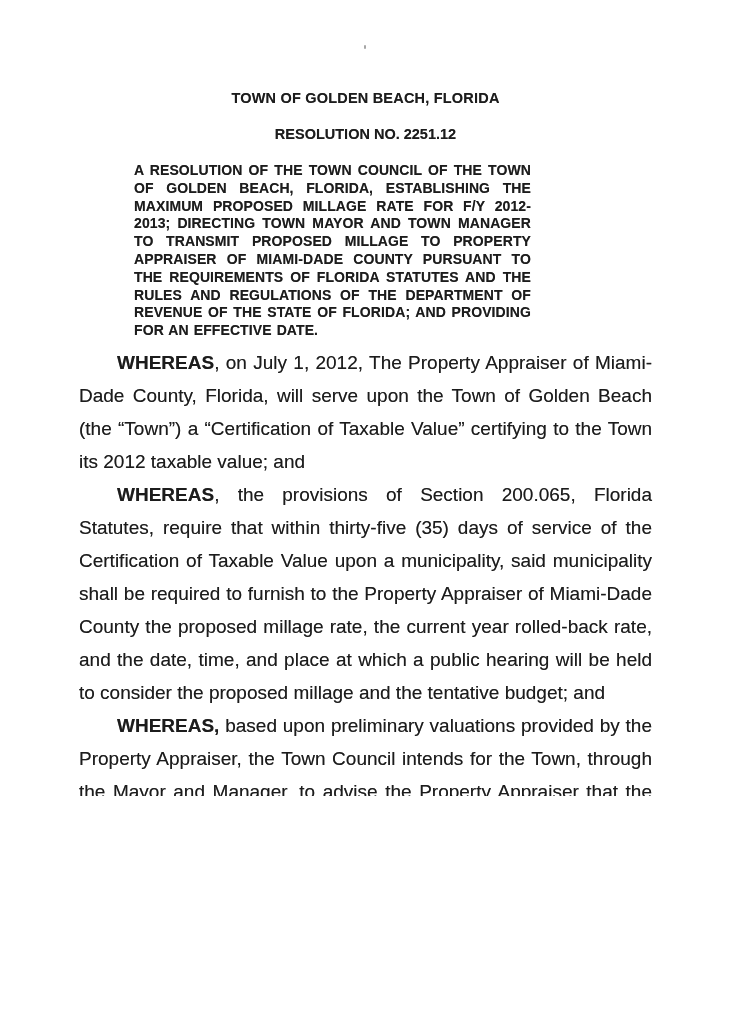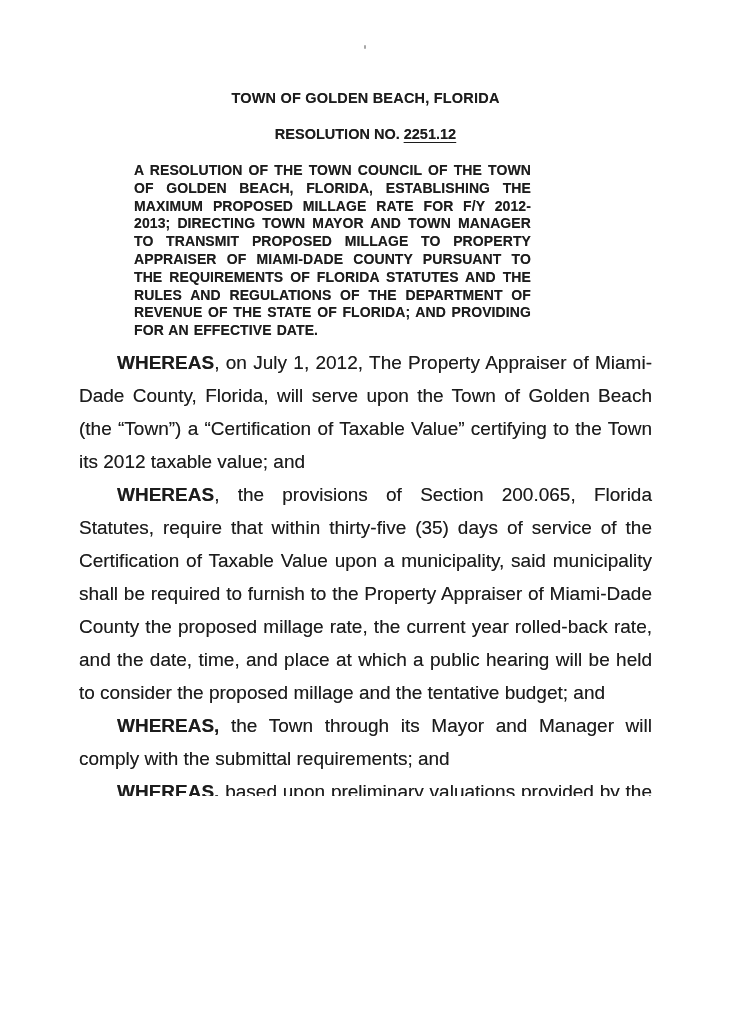--- a/index.html
+++ b/index.html
@@ -28,21 +28,20 @@
 
   .res-heading {
     text-align: center;
     font-weight: bold;
     font-size: 14.5px;
     line-height: 17px;
     margin-top: 19px;
   }
 
   .u {
-    text-decoration: underline;
     text-underline-offset: 2.5px;
   }
 
   .title-block {
     margin: 19px 0 0 55px;
     width: 397px;
     font-weight: bold;
     font-size: 14px;
     line-height: 17.8px;
     text-align: justify;
@@ -117,21 +116,20 @@
   <div class="res-heading"><span>RESOLUTION NO. </span><span class="u">2251.12</span></div>
 
   <div class="title-block">A RESOLUTION OF THE TOWN COUNCIL OF THE TOWN OF GOLDEN BEACH, FLORIDA, ESTABLISHING THE MAXIMUM PROPOSED MILLAGE RATE FOR F/Y 2012-2013; DIRECTING TOWN MAYOR AND TOWN MANAGER TO TRANSMIT PROPOSED MILLAGE TO PROPERTY APPRAISER OF MIAMI-DADE COUNTY PURSUANT TO THE REQUIREMENTS OF FLORIDA STATUTES AND THE RULES AND REGULATIONS OF THE DEPARTMENT OF REVENUE OF THE STATE OF FLORIDA; AND PROVIDING FOR AN EFFECTIVE DATE.</div>
 
   <div class="body-copy">
 
     <p class="para"><span class="lead">WHEREAS</span><span>, on July 1, 2012, The Property Appraiser of Miami-Dade County, Florida, will serve upon the Town of Golden Beach (the “Town”) a “Certification of Taxable Value” certifying to the Town its 2012 taxable value; and</span></p>
 
     <p class="para"><span class="lead">WHEREAS</span><span>, the provisions of Section 200.065, Florida Statutes, require that within thirty-five (35) days of service of the Certification of Taxable Value upon a municipality, said municipality shall be required to furnish to the Property Appraiser of Miami-Dade County the proposed millage rate, the current year rolled-back rate, and the date, time, and place at which a public hearing will be held to consider the proposed millage and the tentative budget; and</span></p>
 
-    <p class="para"><span class="lead">WHEREAS,</span><span> the Town through its Mayor and Manager will comply with the submittal requirements; and</span></p>
 
     <p class="para"><span class="lead">WHEREAS,</span><span> based upon preliminary valuations provided by the Property Appraiser, the Town Council intends for the Town, through the Mayor and Manager, to advise the Property Appraiser that the proposed millage shall be an amount not to exceed 7.6556 mills and 1.5070 of voted millage.</span></p>
 
   </div>
 
   <div class="footer">
     <span>Page 1 of 3</span>
     <span><span>Resolution No. </span><span class="u">2251.12</span></span>
   </div>
 

